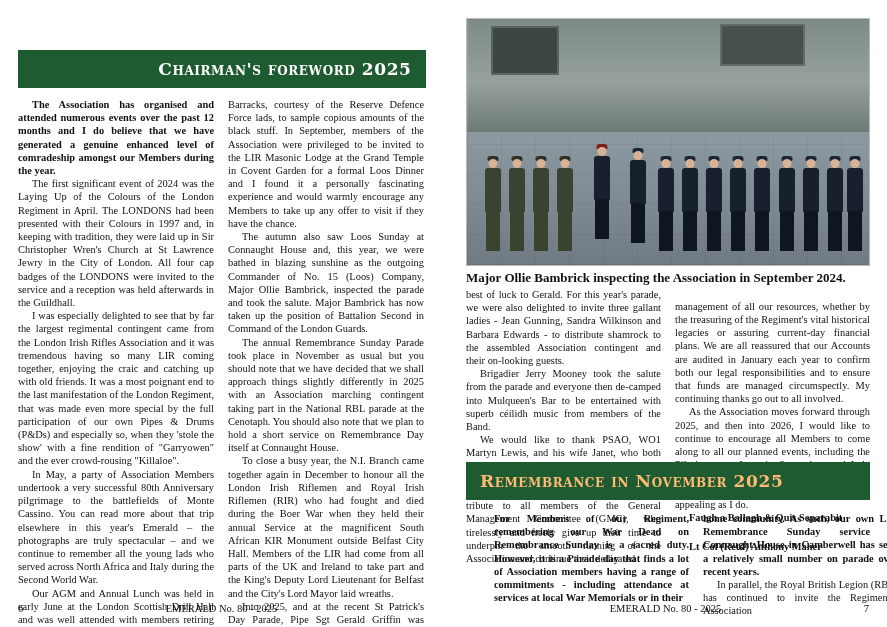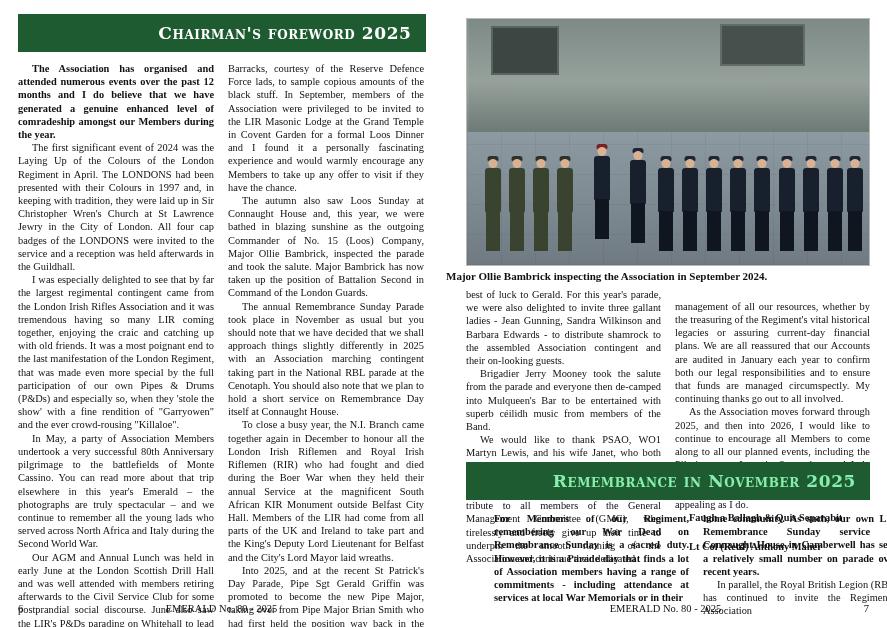--- a/index.html
+++ b/index.html
@@ -12,20 +12,21 @@
     width: 887px;
     height: 627px;
     background: #ffffff;
     font-family: "Liberation Serif", serif;
     overflow: hidden;
   }
   .spread {
     position: absolute;
     inset: 0;
     display: flex;
+    margin-top: 36px;
   }
   .leaf {
     position: relative;
     width: 443.5px;
     height: 627px;
     box-sizing: border-box;
     padding: 14px 18px 0 18px;
   }
   .leaf.right {
     padding-left: 14px;
@@ -173,41 +174,40 @@
     height: 40px;
     background: #10161f;
   }
   .fig.mil .body { background: #3a4330; }
   .fig.mil .legs { background: #3a4330; }
   .fig.mil .cap { background: #2c3326; }
   .fig.red .cap { background: #7a2020; }
 
   .photo-caption {
     position: absolute;
-    left: 446px;
+    left: 466px;
     top: 270px;
     width: 404px;
-    font-size: 11px;
+    font-size: 13px;
     font-weight: bold;
     color: #111111;
     font-family: "Liberation Serif", serif;
   }
 
   
   .banner2 {
     position: absolute;
     left: 466px;
     top: 462px;
     width: 404px;
     height: 38px;
     background: #1e5b31;
-    color: #86efac;
+    color: #fdba74;
     display: flex;
     align-items: center;
-    justify-content: flex-end;
     padding: 0 14px;
     box-sizing: border-box;
   }
 
   .right-cols-top {
     position: absolute;
     left: 466px;
     top: 288px;
     width: 404px;
     display: flex;

